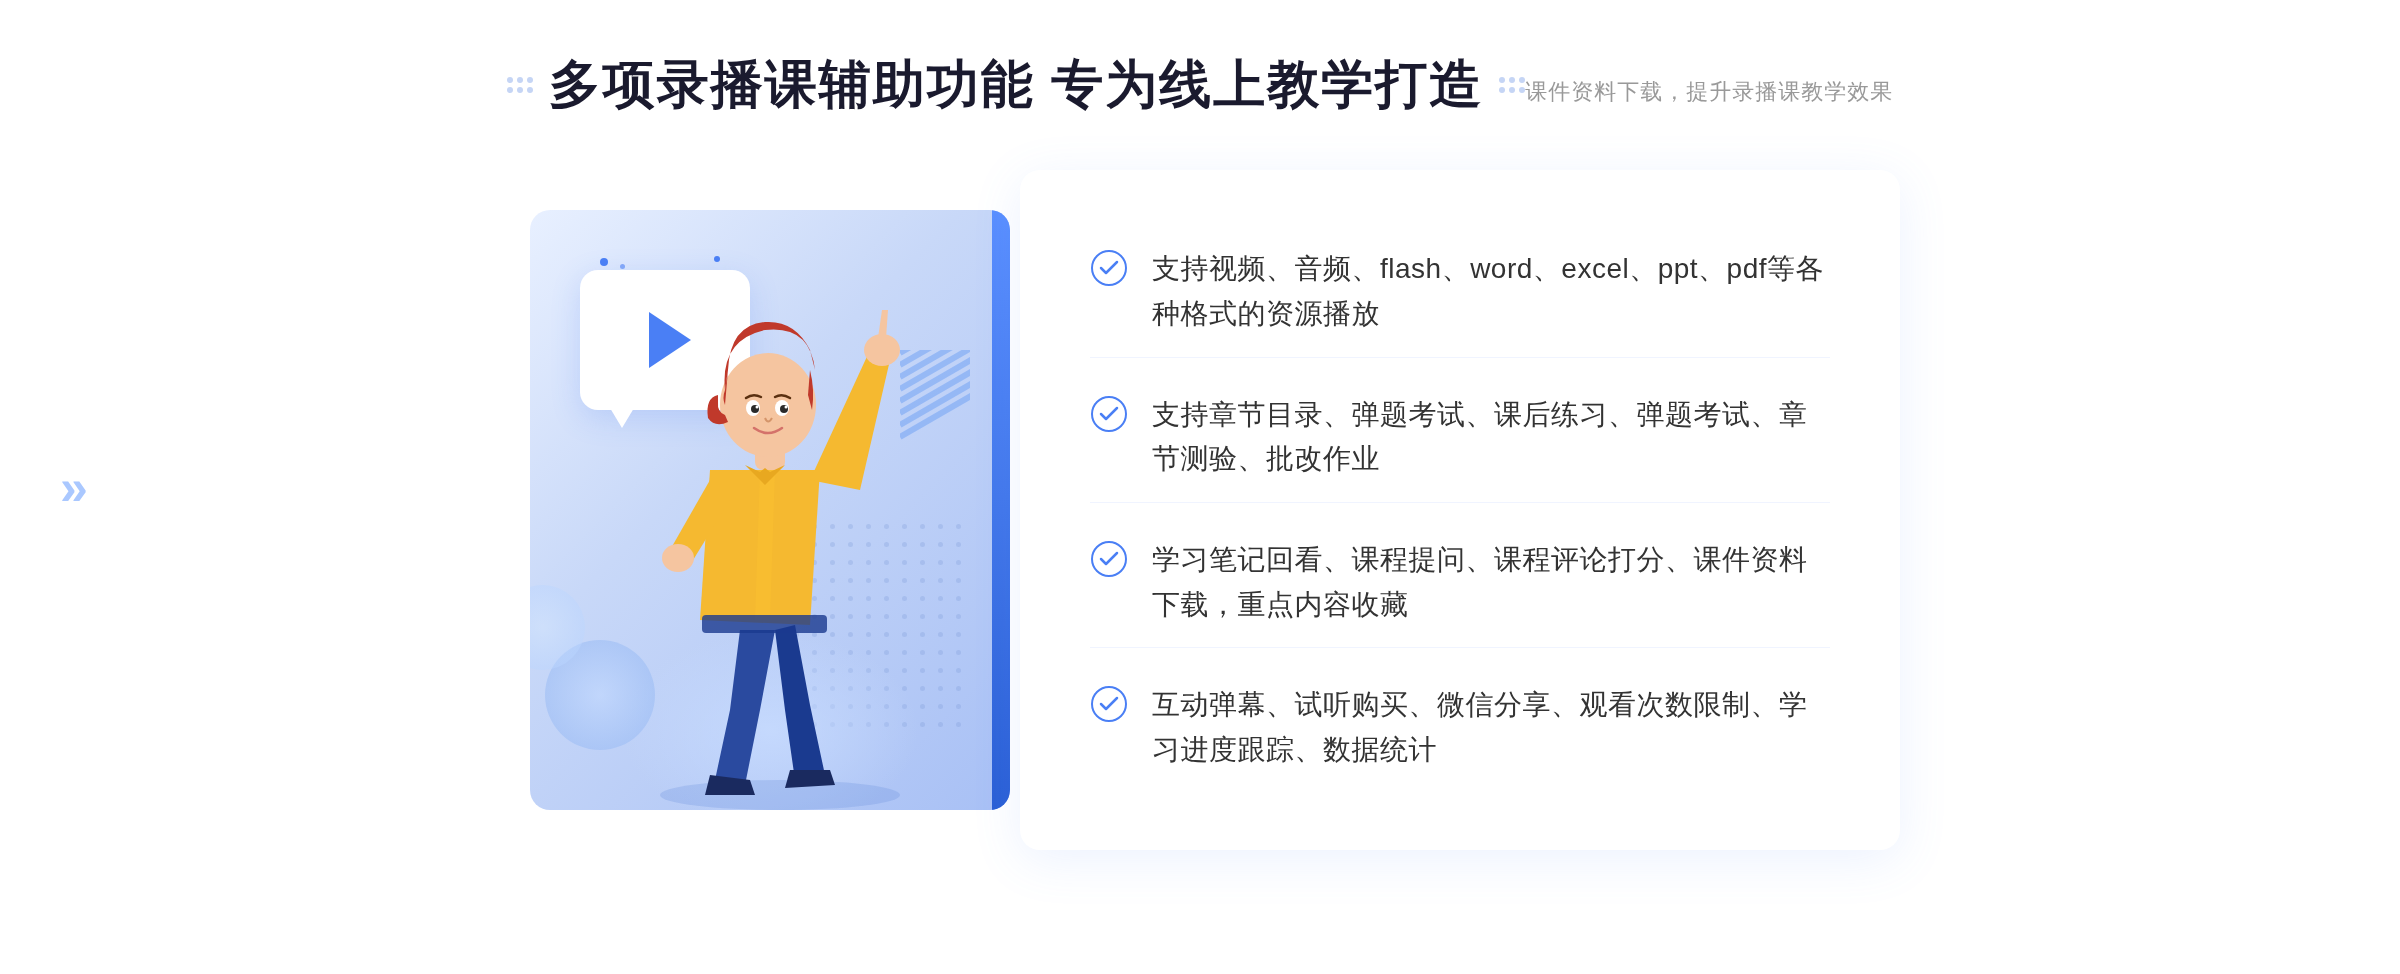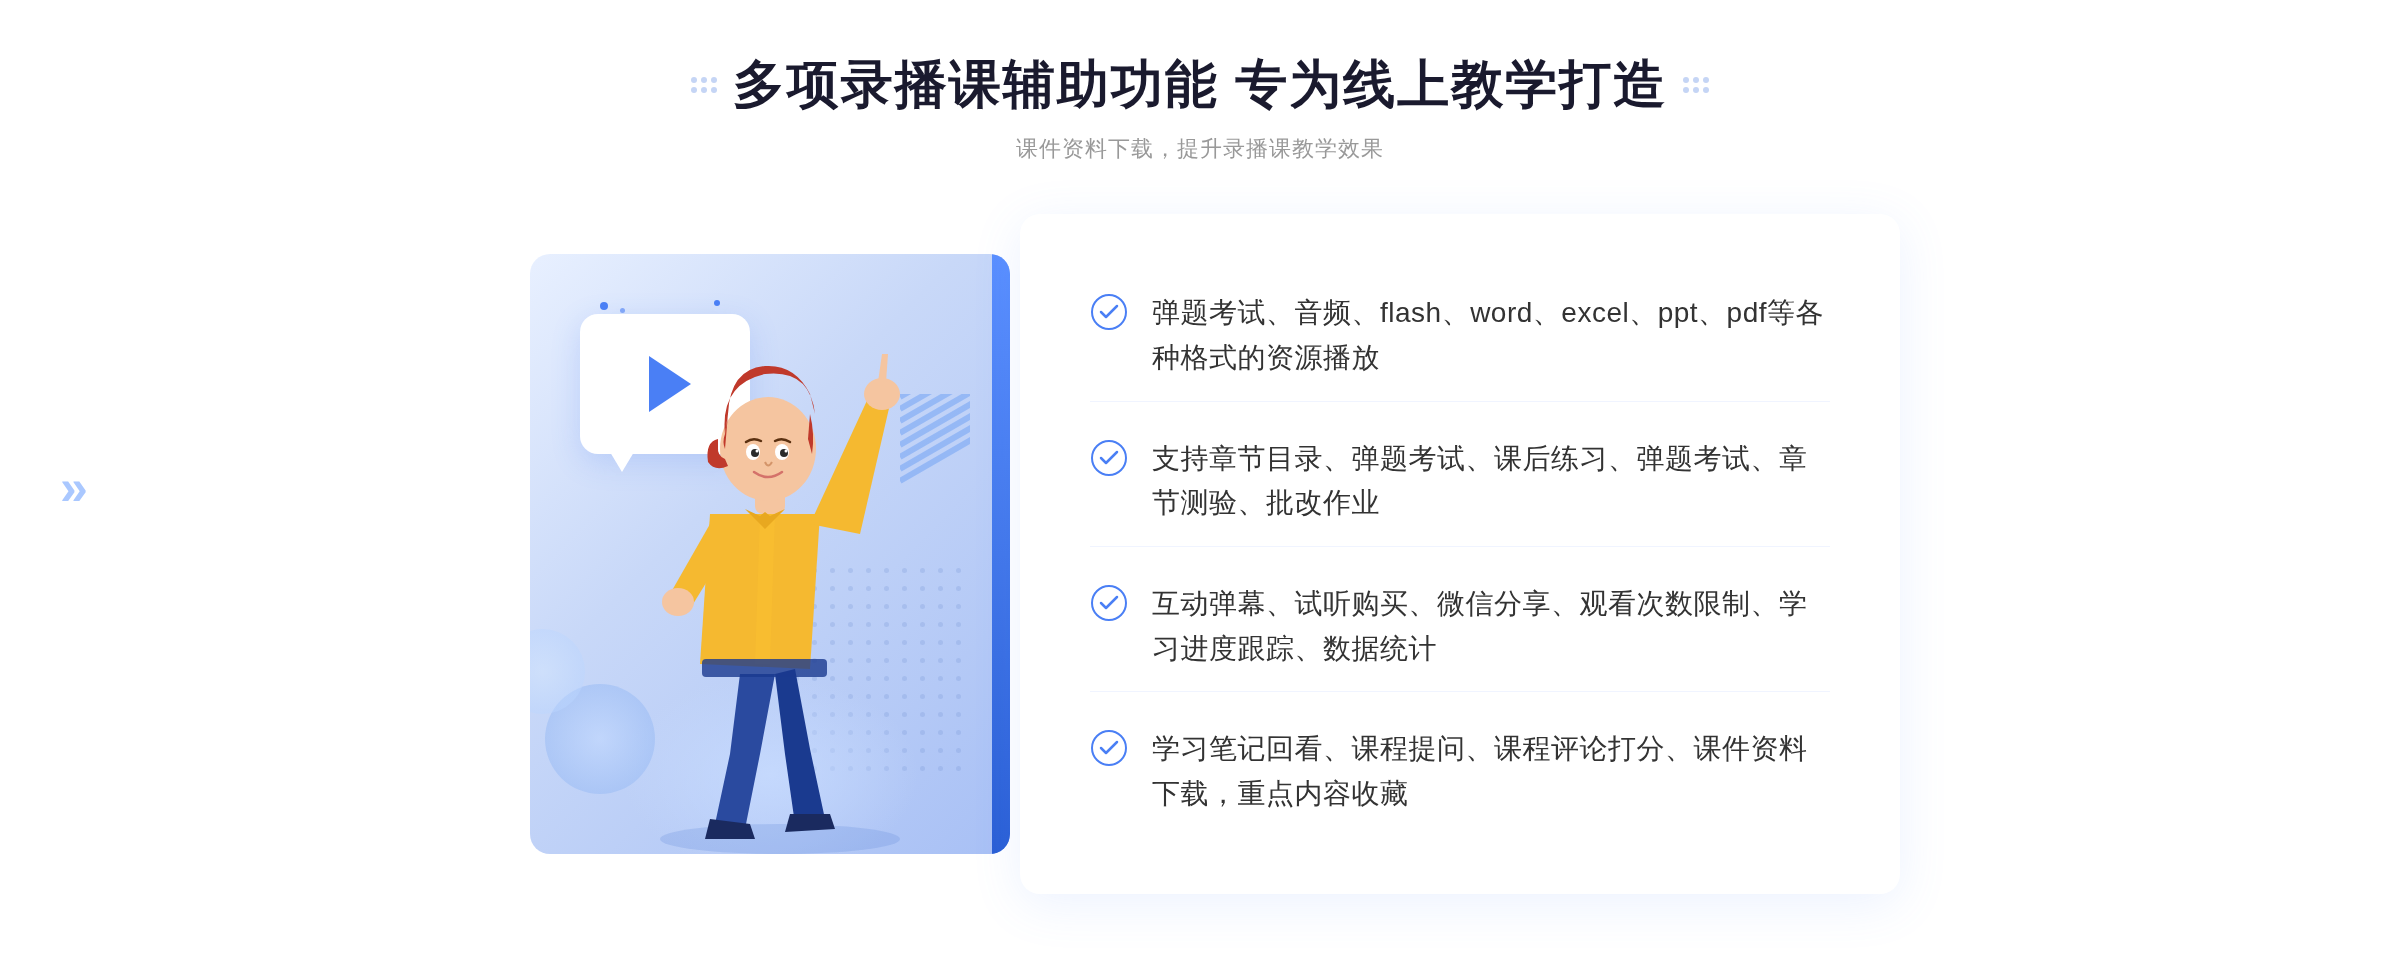--- a/index.html
+++ b/index.html
@@ -26,21 +26,21 @@
       padding-top: 50px;
       position: relative;
     }
 
     
     .header-section {
       text-align: left;
       margin-bottom: 20px;
       position: relative;
       display: flex;
-      flex-direction: column;
+      flex-direction: row;
       align-items: center;
     }
 
     .title-row {
       display: flex;
       align-items: center;
       gap: 16px;
     }
 
     .dot-grid {
@@ -496,50 +496,50 @@
 
     <div class="features-card">
 
       <div class="feature-item">
         <div class="check-icon">
           <svg viewBox="0 0 38 38" xmlns="http://www.w3.org/2000/svg">
             <circle cx="19" cy="19" r="17" stroke="#4a7ff5" stroke-width="2" fill="none"></circle>
             <path d="M11 19 L16 24 L27 13" stroke="#4a7ff5" stroke-width="2.5" fill="none" stroke-linecap="round" stroke-linejoin="round"></path>
           </svg>
         </div>
-        <span class="feature-text">弹题考试、音频、flash、word、excel、ppt、pdf等各种格式的资源播放</span>
+        <span class="feature-text">支持视频、音频、flash、word、excel、ppt、pdf等各种格式的资源播放</span>
       </div>
 
       <div class="feature-item">
         <div class="check-icon">
           <svg viewBox="0 0 38 38" xmlns="http://www.w3.org/2000/svg">
             <circle cx="19" cy="19" r="17" stroke="#4a7ff5" stroke-width="2" fill="none"></circle>
             <path d="M11 19 L16 24 L27 13" stroke="#4a7ff5" stroke-width="2.5" fill="none" stroke-linecap="round" stroke-linejoin="round"></path>
           </svg>
         </div>
         <span class="feature-text">支持章节目录、弹题考试、课后练习、弹题考试、章节测验、批改作业</span>
       </div>
 
       <div class="feature-item">
         <div class="check-icon">
           <svg viewBox="0 0 38 38" xmlns="http://www.w3.org/2000/svg">
             <circle cx="19" cy="19" r="17" stroke="#4a7ff5" stroke-width="2" fill="none"></circle>
             <path d="M11 19 L16 24 L27 13" stroke="#4a7ff5" stroke-width="2.5" fill="none" stroke-linecap="round" stroke-linejoin="round"></path>
           </svg>
         </div>
-        <span class="feature-text">互动弹幕、试听购买、微信分享、观看次数限制、学习进度跟踪、数据统计</span>
+        <span class="feature-text">学习笔记回看、课程提问、课程评论打分、课件资料下载，重点内容收藏</span>
       </div>
 
       <div class="feature-item">
         <div class="check-icon">
           <svg viewBox="0 0 38 38" xmlns="http://www.w3.org/2000/svg">
             <circle cx="19" cy="19" r="17" stroke="#4a7ff5" stroke-width="2" fill="none"></circle>
             <path d="M11 19 L16 24 L27 13" stroke="#4a7ff5" stroke-width="2.5" fill="none" stroke-linecap="round" stroke-linejoin="round"></path>
           </svg>
         </div>
-        <span class="feature-text">学习笔记回看、课程提问、课程评论打分、课件资料下载，重点内容收藏</span>
+        <span class="feature-text">互动弹幕、试听购买、微信分享、观看次数限制、学习进度跟踪、数据统计</span>
       </div>
 
     </div>
 
   </div>
 
 </div>
 
 </body></html>

